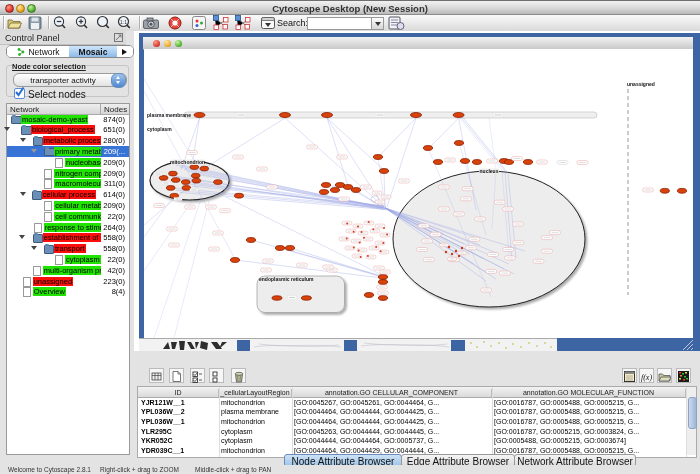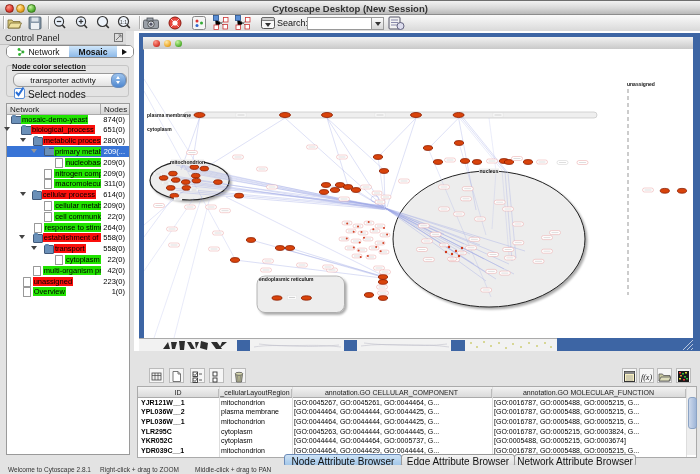--- a/index.html
+++ b/index.html
@@ -321,21 +321,21 @@
           <div class="cnt" style="">42(0)</div>
         </div>
         <div class="trow" style="top:171.5px;">
           <div class="file" style="left:15.7px"></div>
           <div class="lbl red" style="left:25.7px;max-width:66px">unassigned</div>
           <div class="cnt" style="">223(0)</div>
         </div>
         <div class="trow" style="top:182.3px;">
           <div class="file" style="left:15.7px"></div>
           <div class="lbl grn" style="left:25.7px;max-width:66px">Overview</div>
-          <div class="cnt" style="">1(0)</div>
+          <div class="cnt" style="">8(4)</div>
         </div>
       </div>
   </div>
 </div>
 
 <div class="abs" id="mdi">
   <div id="netwin">
     <div id="nettitle">
       <div class="tl2" style="left:10px;background:radial-gradient(circle at 35% 30%,#ff9a8a,#d83a2e 65%,#992015);"></div>
       <div class="tl2" style="left:21px;background:radial-gradient(circle at 35% 30%,#ffe9a8,#eda726 65%,#b07a10);"></div>

